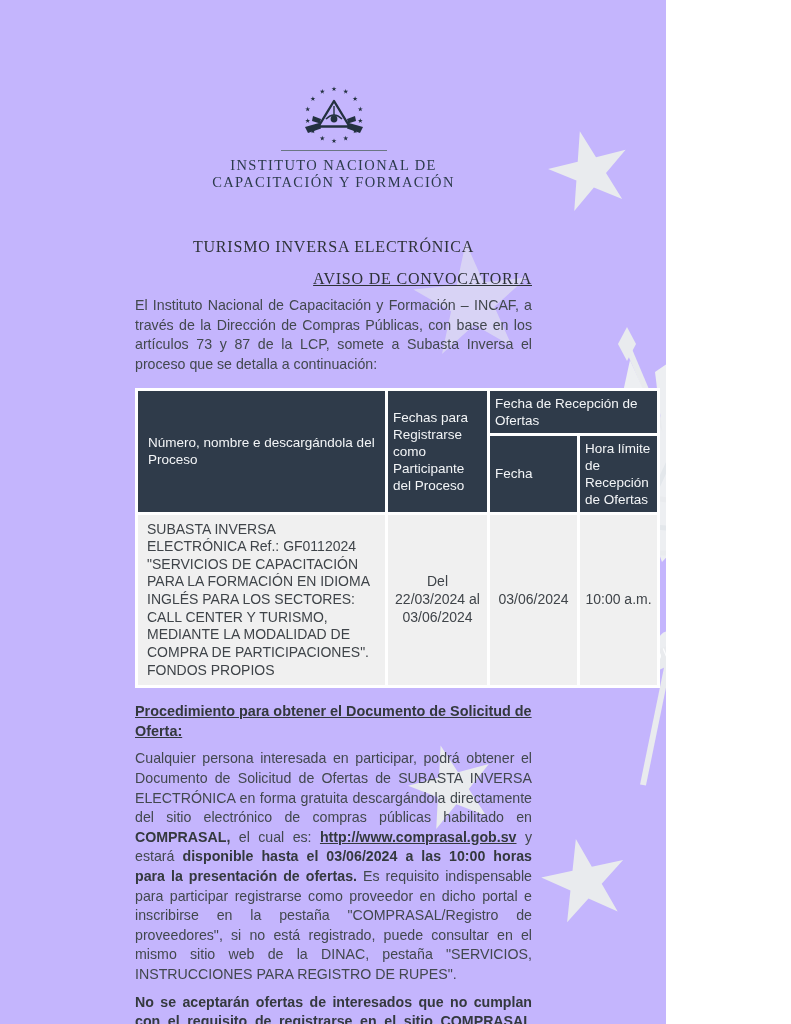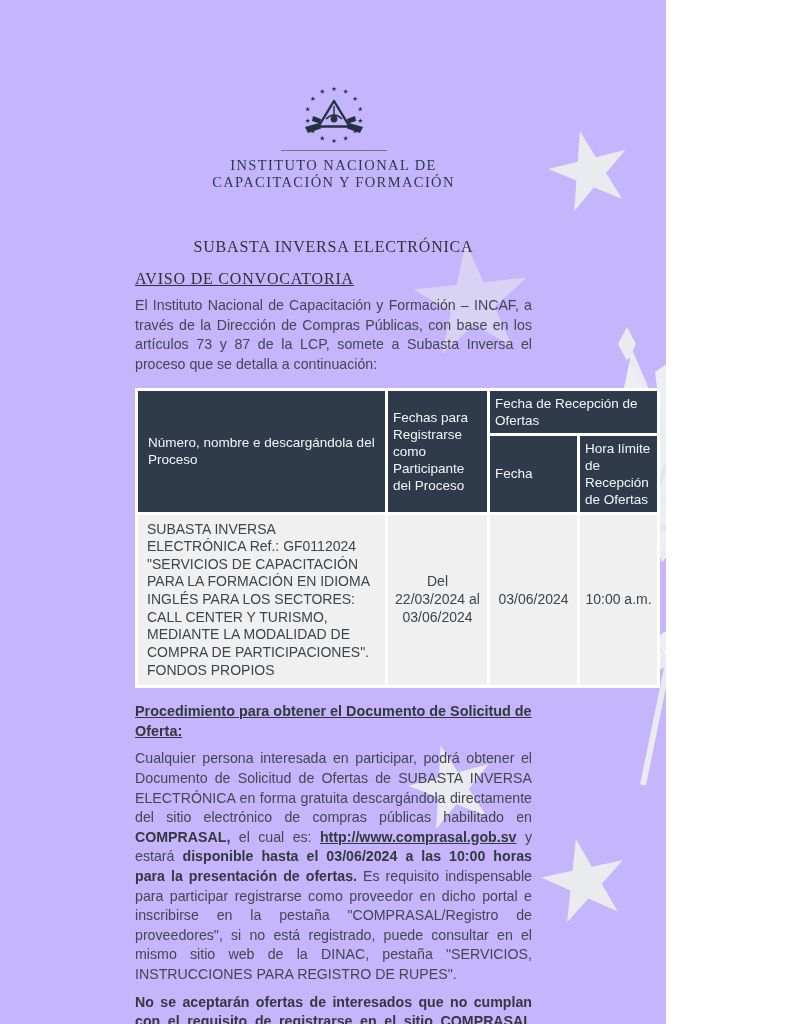--- a/index.html
+++ b/index.html
@@ -21,21 +21,21 @@
   
   .letterhead{padding-top:86px;text-align:center;}
   .logo-wrap{display:flex;justify-content:center;}
   .logo-divider{width:106px;height:1px;background:#6a7683;margin:4px auto 6px auto;}
   .org-name{font-family:"Liberation Serif",serif;color:#2c3b4c;font-size:14.5px;
     letter-spacing:1.4px;line-height:1.18;}
   
   .doc-title{font-family:"Liberation Serif",serif;font-weight:400;color:var(--heading-text);
     font-size:16px;letter-spacing:0.8px;text-align:center;margin-top:47px;}
   .doc-subtitle{font-family:"Liberation Serif",serif;font-weight:400;color:var(--heading-text);
-    font-size:16px;letter-spacing:0.8px;text-align:left;margin-top:14px;text-decoration:underline;}
+    font-size:16px;letter-spacing:0.8px;text-align:right;margin-top:14px;text-decoration:underline;}
   
   p{font-size:14.2px;line-height:19.6px;}
   .just{text-align:justify;margin-top:8px;}
   .b{font-weight:700;color:#34393e;}
   .u{text-decoration:underline;}
   .proc-head{font-weight:700;text-decoration:underline;color:#33383d;font-size:14.4px;margin-top:14px;}
   .note-p{margin-top:18px;}
   
   table.process{width:522px;margin-top:13px;border-collapse:collapse;table-layout:fixed;}
   table.process th,table.process td{border:3px solid #ffffff;}
@@ -164,21 +164,21 @@
           </g>
         </svg>
       </div>
       <div class="logo-divider"></div>
       <div class="org-name">
         <div>INSTITUTO NACIONAL DE</div>
         <div>CAPACITACIÓN Y FORMACIÓN</div>
       </div>
     </header>
 
-    <div class="doc-title">SUBASTA INVERSA ELECTRÓNICA</div>
+    <div class="doc-title">TURISMO INVERSA ELECTRÓNICA</div>
     <div class="doc-subtitle">AVISO DE CONVOCATORIA</div>
 
     <p class="just">El Instituto Nacional de Capacitación y Formación – INCAF, a través de la Dirección de Compras Públicas, con base en los artículos 73 y 87 de la LCP, somete a Subasta Inversa el proceso que se detalla a continuación:</p>
 
     <table class="process">
       <colgroup>
         <col style="width:250px">
           <col style="width:102px">
           <col style="width:90px">
           <col style="width:80px">

